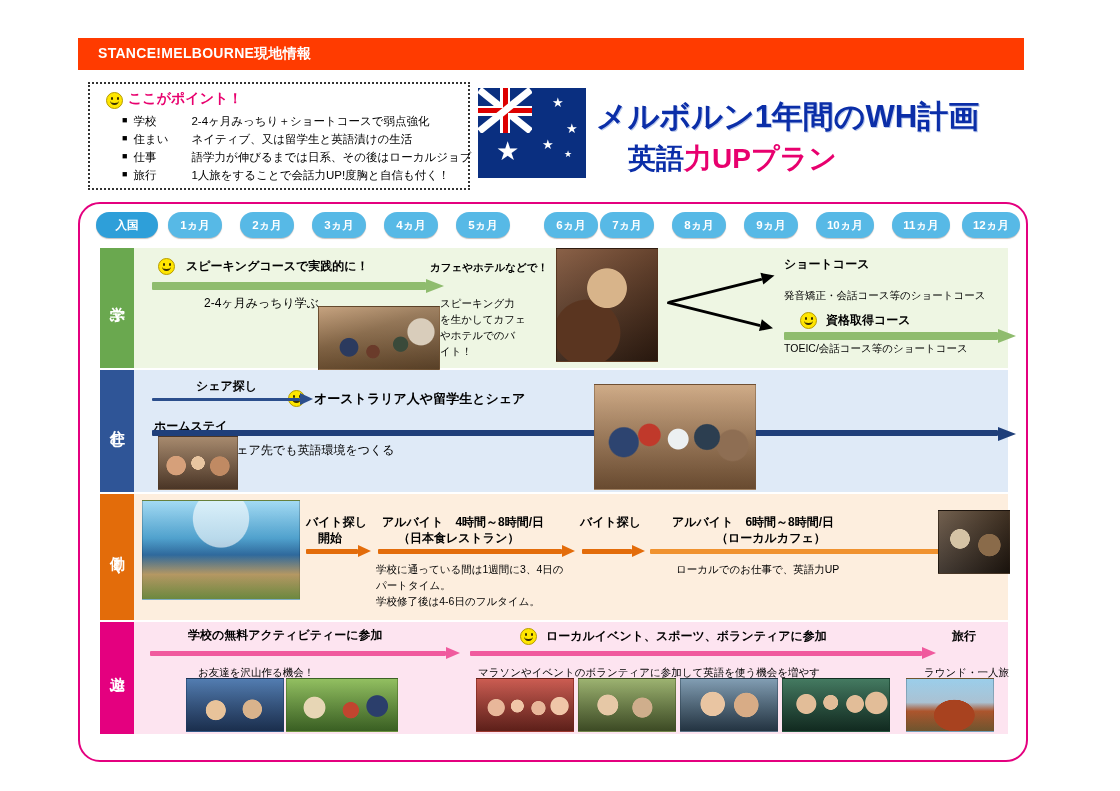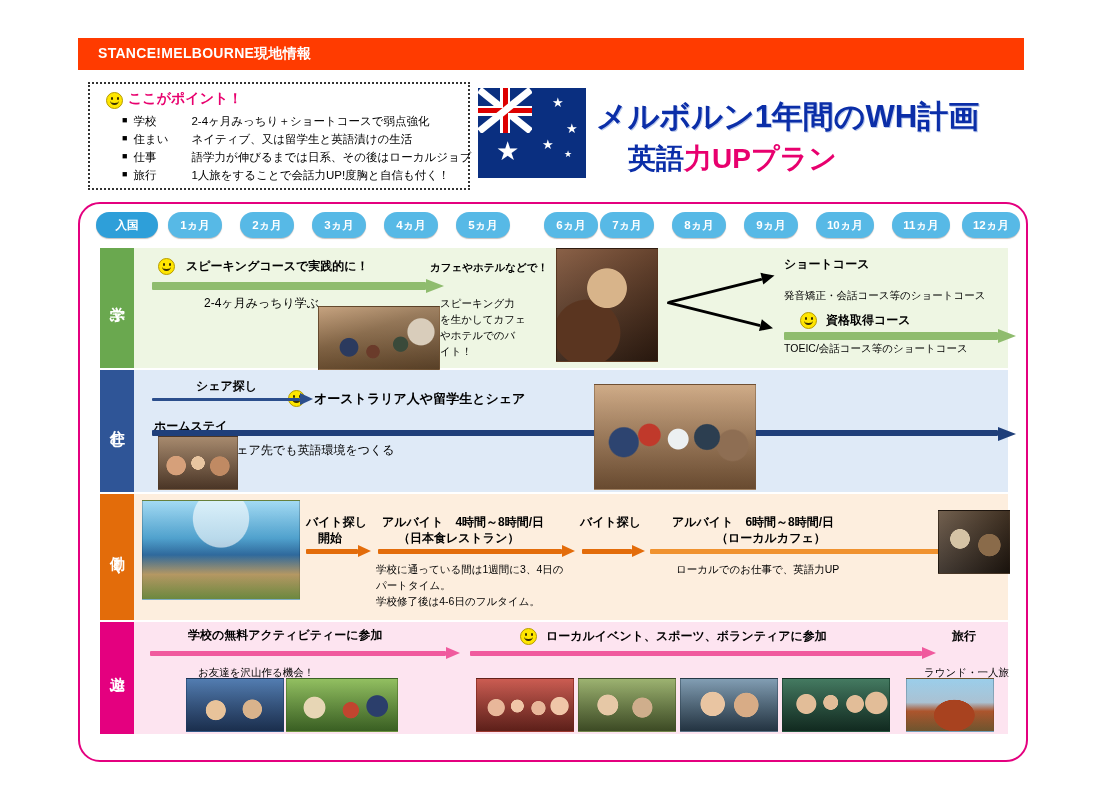--- a/index.html
+++ b/index.html
@@ -414,20 +414,21 @@
   <div class="row-band band4"></div>
   <div class="rowlabel lab4">遊ぶ</div>
 
   <div class="t b" style="left:188px;top:628px;">学校の無料アクティビティーに参加</div>
   <span class="smiley" style="left:520px;top:628px;position:absolute;">
       <i></i>
     </span>
   <div class="t b" style="left:546px;top:629px;">ローカルイベント、スポーツ、ボランティアに参加</div>
   <div class="t b" style="left:952px;top:629px;">旅行</div>
   <div class="t s" style="left:198px;top:665px;">お友達を沢山作る機会！</div>
+  <div class="t s" style="left:478px;top:665px;">マラソンやイベントのボランティアに参加して英語を使う機会を増やす</div>
   <div class="t s" style="left:924px;top:665px;">ラウンド・一人旅</div>
 
   <div class="arrow thin" style="left:150px;top:650px;width:310px;">
     <div class="line" style="width:296px;background:#f05a9e;height:5px;top:1px;"></div>
     <div class="head" style="left:296px;border-left:14px solid #f05a9e;"></div>
   </div>
   <div class="arrow thin" style="left:470px;top:650px;width:466px;">
     <div class="line" style="width:452px;background:#f05a9e;height:5px;top:1px;"></div>
     <div class="head" style="left:452px;border-left:14px solid #f05a9e;"></div>
   </div>

